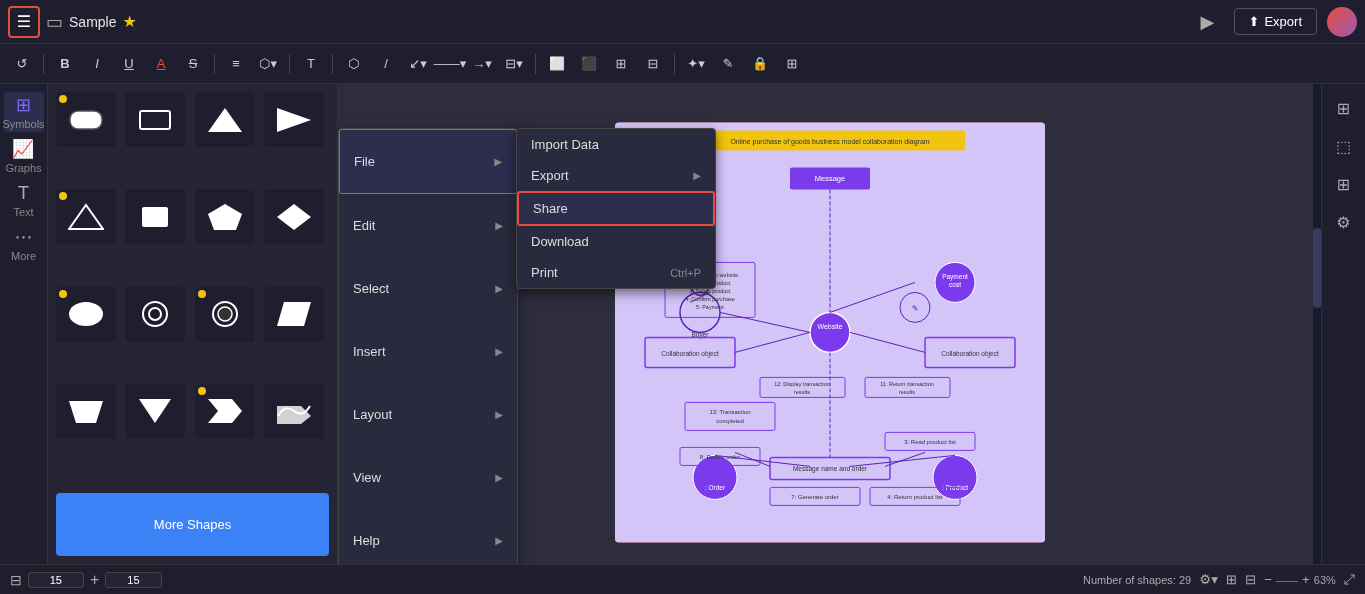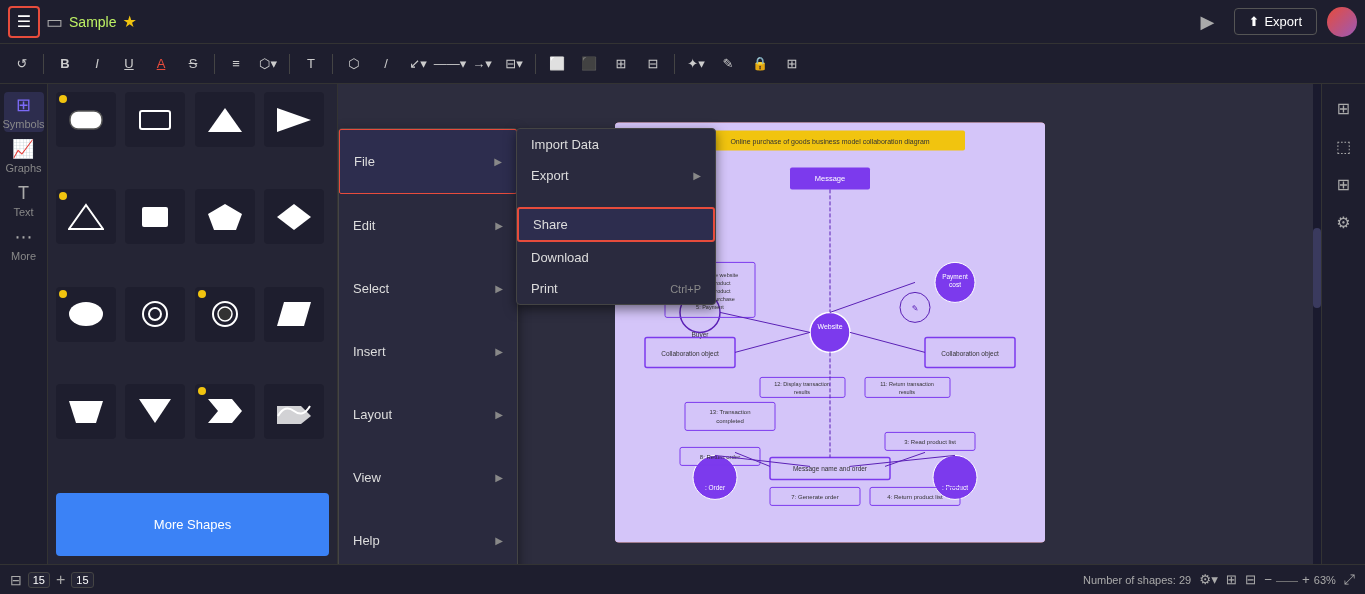--- a/index.html
+++ b/index.html
@@ -21,21 +21,21 @@
       width: 32px; height: 32px;
       border: 2px solid #e74c3c;
       border-radius: 4px;
       background: transparent;
       color: white;
       display: flex; align-items: center; justify-content: center;
       cursor: pointer;
       font-size: 16px;
     }
     .doc-icon { color: #aaa; font-size: 18px; cursor: pointer; }
-    .doc-title { color: #bef264; font-size: 14px; font-weight: 500; }
+    .doc-title { color: #e5e5e5; font-size: 14px; font-weight: 500; }
     .star-icon { color: #f1c40f; font-size: 16px; }
     .topbar-right { margin-left: auto; display: flex; align-items: center; gap: 10px; }
     .play-btn {
       width: 32px; height: 32px;
       background: transparent;
       border: none;
       color: #aaa;
       font-size: 18px;
       cursor: pointer;
       display: flex; align-items: center; justify-content: center;
@@ -220,21 +220,21 @@
       flex-shrink: 0;
       font-size: 11px;
       color: #aaa;
     }
     .bottombar-left { display: flex; align-items: center; gap: 6px; }
     .bottombar-right { margin-left: auto; display: flex; align-items: center; gap: 8px; }
     .page-num {
       background: #252535;
       border: 1px solid #444;
       border-radius: 3px;
-      padding: 1px 4px;
+      padding: 1px 21px;
       color: white;
       font-size: 11px;
     }
     .zoom-control { display: flex; align-items: center; gap: 4px; }
 
     
     .menu-overlay {
       position: absolute;
       top: 44px;
       left: 0;
@@ -274,21 +274,21 @@
       left: 178px;
       top: 0;
       background: #2a2a3e;
       border: 1px solid #444;
       border-radius: 4px;
       min-width: 200px;
       box-shadow: 0 4px 12px rgba(0,0,0,0.5);
       pointer-events: all;
     }
     .submenu-file .menu-item { padding: 8px 14px; color: #ddd; font-size: 13px; cursor: pointer; display: flex; align-items: center; justify-content: space-between; }
-    .submenu-file .menu-item.highlighted { background: #3a3a5e; border: 2px solid #e74c3c; border-radius: 3px; margin-top: 16px; }
+    .submenu-file .menu-item.highlighted { background: #3a3a5e; border: 2px solid #e74c3c; border-radius: 3px; }
 
     
     .shape-svg { width: 36px; height: 30px; }
 
     
     .shapes-grid::-webkit-scrollbar { width: 4px; }
     .shapes-grid::-webkit-scrollbar-track { background: #1a1a2e; }
     .shapes-grid::-webkit-scrollbar-thumb { background: #444; border-radius: 2px; }
   </style>
 </head>

